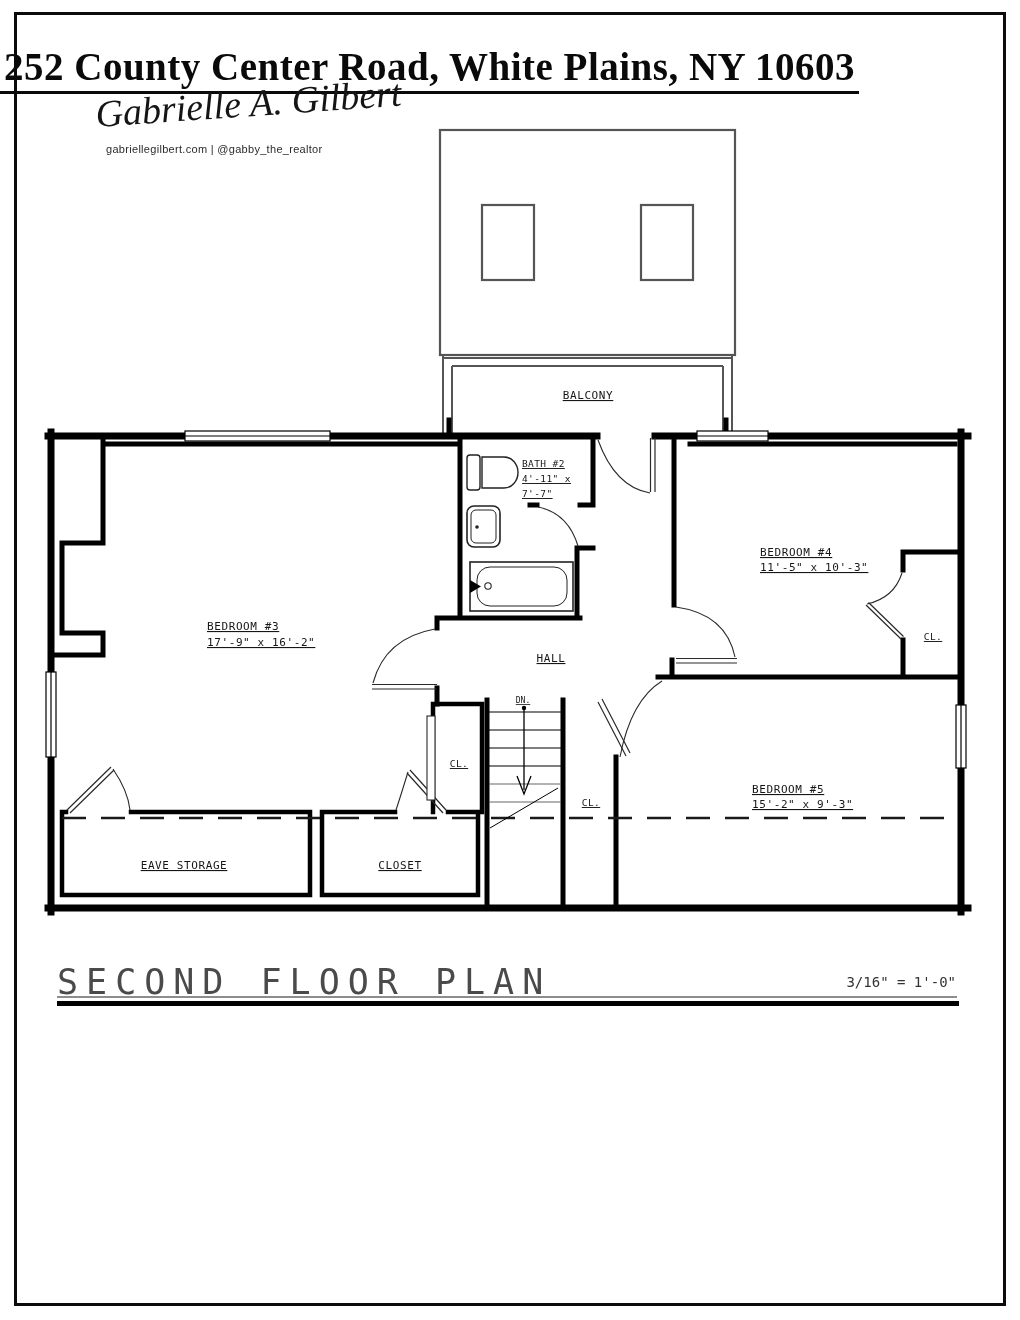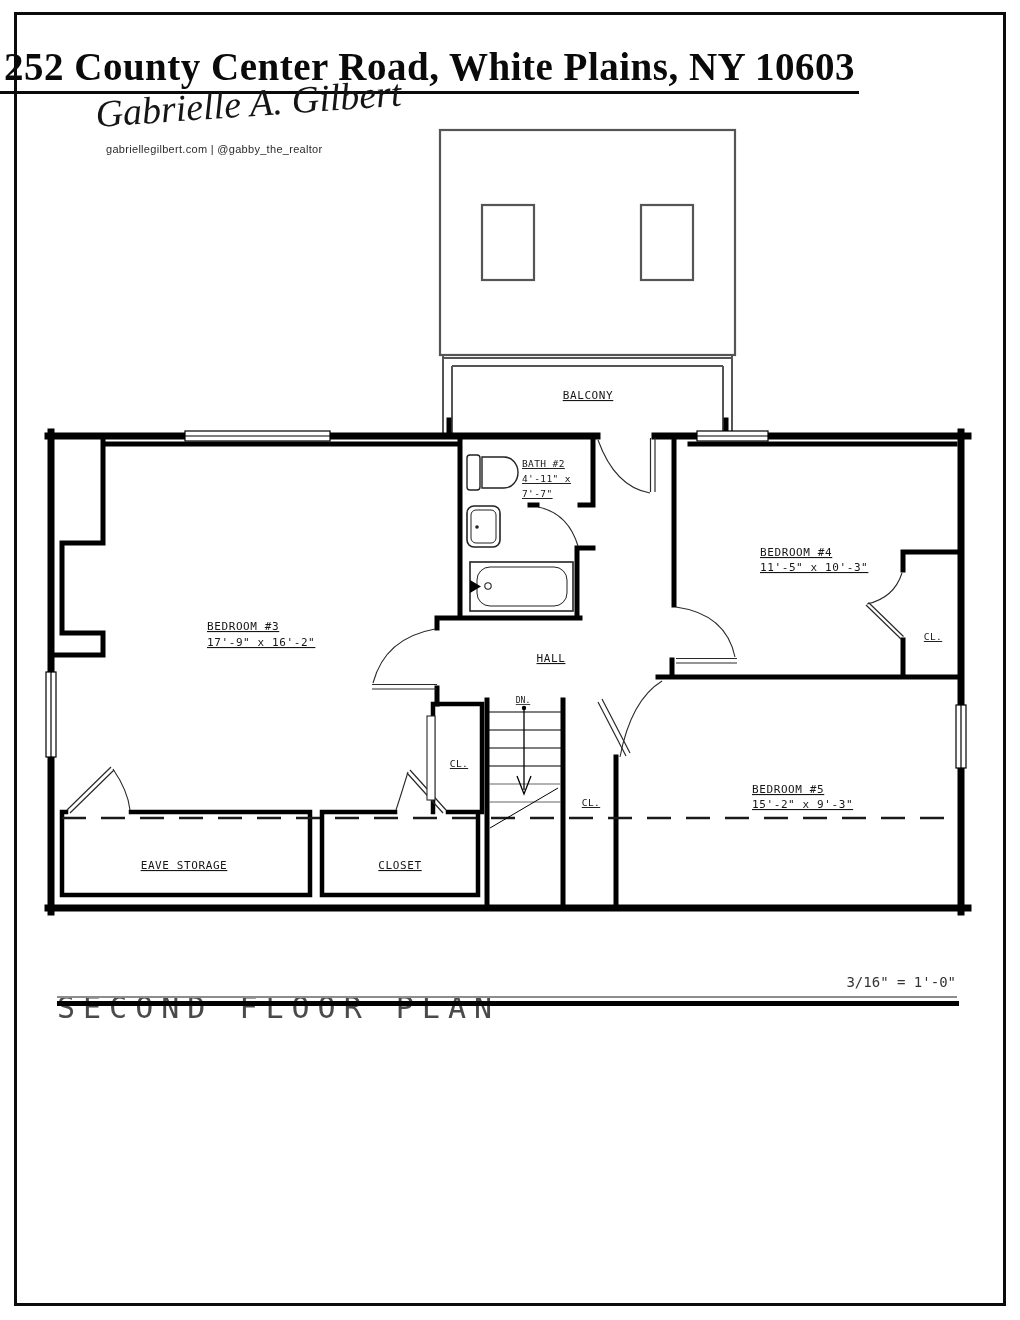--- a/index.html
+++ b/index.html
@@ -12,21 +12,21 @@
         color:#0a0a0a;letter-spacing:.5px;border-bottom:3px solid #0a0a0a;padding:0 4px 3px 4px;}
   .signature{position:absolute;left:94px;top:92px;width:320px;
         font-family:"Liberation Serif",serif;font-style:italic;font-size:38px;color:#151515;
         transform:rotate(-4deg);transform-origin:left top;white-space:nowrap;}
   .contact{position:absolute;left:106px;top:143px;font-size:11px;color:#2b2b2b;letter-spacing:.3px;}
   svg text{font-family:"DejaVu Sans Mono",monospace;fill:#161616;text-decoration:underline;}
   text.room{font-size:11px;letter-spacing:.6px;}
   text.small{font-size:9.5px;letter-spacing:.4px;}
   text.tiny{font-size:8px;text-decoration:underline;}
   .plan-title{position:absolute;left:57px;top:962px;font-family:"DejaVu Sans Mono",monospace;
-        font-size:30px;letter-spacing:8px;color:#4a4a4a;white-space:nowrap;margin-top:28px;}
+        font-size:35px;letter-spacing:8px;color:#4a4a4a;white-space:nowrap;}
   .plan-scale{position:absolute;right:64px;top:974px;font-family:"DejaVu Sans Mono",monospace;
         font-size:14px;color:#333;}
   .rule-thin{position:absolute;left:57px;top:996px;width:900px;height:2px;background:#8d8d8d;}
   .rule-thick{position:absolute;left:57px;top:1001px;width:902px;height:5px;background:#000;}
 </style>
 </head>
 <body>
 
 <div class="page">
   <div class="page-border"></div>

